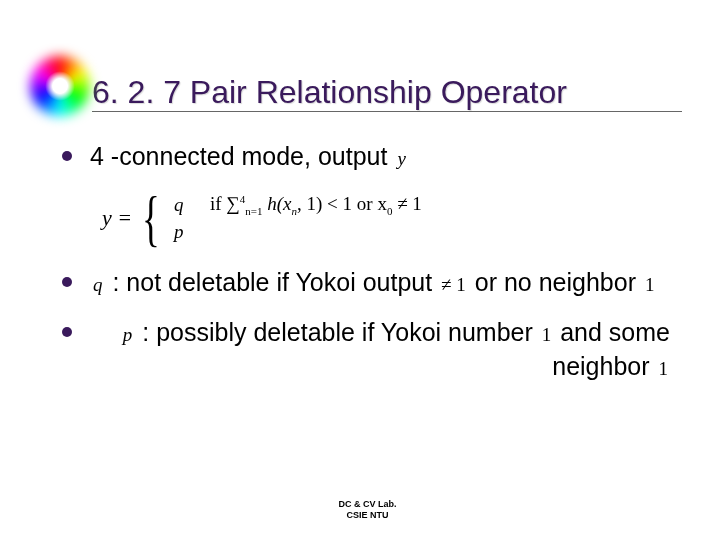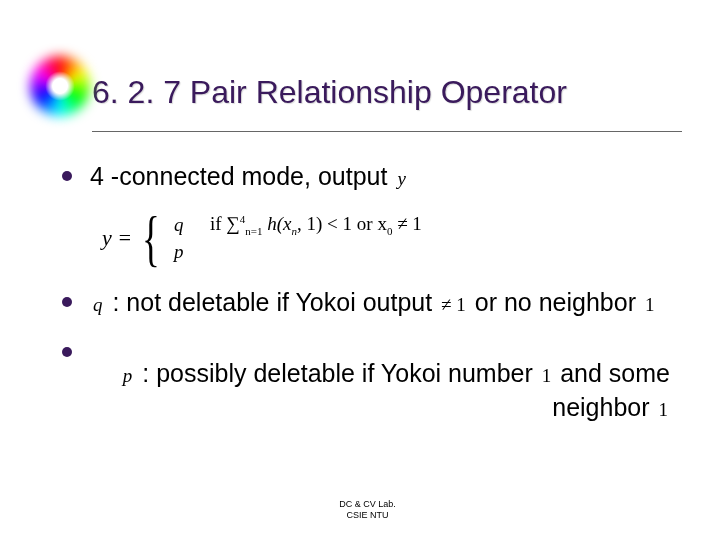--- a/index.html
+++ b/index.html
@@ -36,21 +36,20 @@
     background: radial-gradient(circle, #ffffff 0%, #ffffff 35%, transparent 70%);
     border-radius: 50%;
   }
   .title {
     font-size: 32px;
     color: #3a1a5c;
     margin-left: 42px;
     margin-top: 24px;
     font-weight: normal;
     border-bottom: 1.5px solid #666;
-    padding-bottom: 20px;
     width: 590px;
     text-shadow: 1px 1px 1px rgba(0,0,0,0.15);
   }
   .content {
     margin-top: 28px;
     margin-left: 12px;
   }
   .bullet-row {
     display: flex;
     align-items: flex-start;
@@ -96,29 +95,29 @@
     display: flex;
     align-items: center;
     font-size: 19px;
     white-space: nowrap;
   }
   .case-line .var { font-style: italic; margin-right: 22px; width: 14px; }
   .mtext { font-family: 'Times New Roman', serif; }
   .sup { font-size: 11px; vertical-align: super; }
   .sub { font-size: 11px; vertical-align: sub; }
   .item2 { margin-top: 8px; }
-  .item3 { margin-top: 16px; flex-direction: column; }
+  .item3 { margin-top: 16px; }
   .footer {
     position: absolute;
     bottom: 18px;
     left: 0;
     width: 100%;
     text-align: center;
     font-size: 9px;
-    font-weight: normal;
+    font-weight: bold;
     line-height: 1.3;
     padding-left: 15px;
   }
   .inline-math {
     font-family: 'Times New Roman', serif;
     font-style: italic;
     font-size: 19px;
     padding: 0 3px;
   }
   .inline-one {

